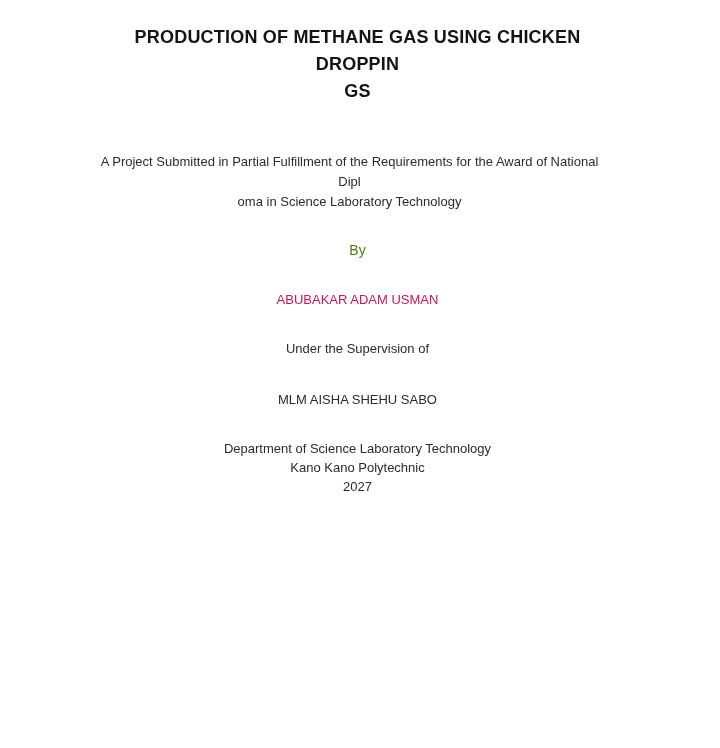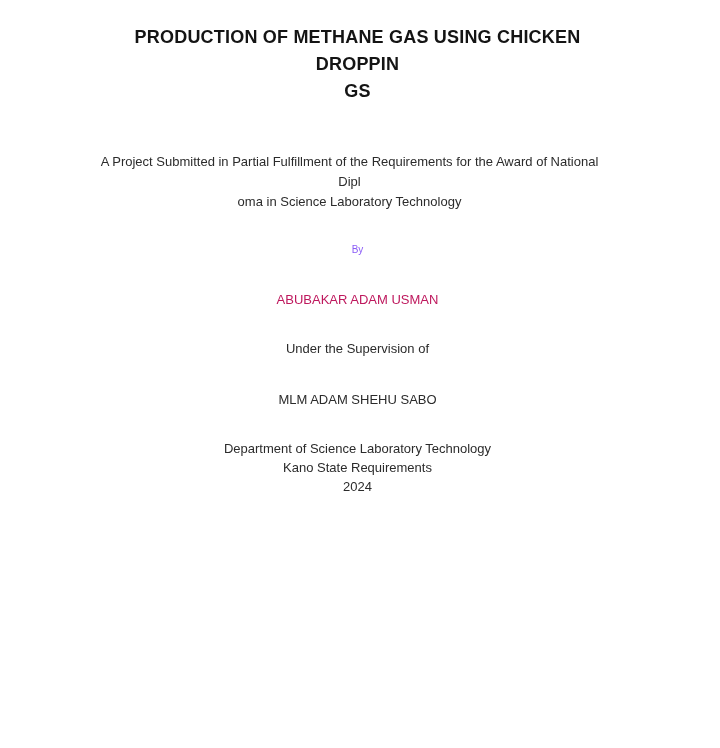--- a/index.html
+++ b/index.html
@@ -30,23 +30,23 @@
   }
   .subtitle {
     margin: 47px 16px 0 0;
     font-size: 13px;
     font-weight: 400;
     line-height: 20px;
     color: #2b2b2b;
   }
   .byline {
     margin: 28px 0 7px 0;
-    font-size: 10px;
+    font-size: 14px;
     line-height: 20px;
-    color: #8b5cf6;
+    color: #4d7c0f;
   }
   .author {
     margin: 30px 0 0 0;
     font-size: 13px;
     line-height: 20px;
     color: #be185d;
   }
   .supervision {
     margin: 29px 0 6px 0;
     font-size: 13px;
@@ -83,21 +83,21 @@
     <span class="line">A Project Submitted in Partial Fulfillment of the Requirements for the Award of National Dipl</span>
     <span class="line">oma in Science Laboratory Technology</span>
   </p>
 
   <p class="byline">By</p>
 
   <p class="author">ABUBAKAR ADAM USMAN</p>
 
   <p class="supervision">Under the Supervision of</p>
 
-  <p class="supervisor">MLM ADAM SHEHU SABO</p>
+  <p class="supervisor">MLM AISHA SHEHU SABO</p>
 
   <div class="institution-block">
     <p>Department of Science Laboratory Technology</p>
-    <p>Kano State Requirements</p>
-    <p>2024</p>
+    <p>Kano Kano Polytechnic</p>
+    <p>2027</p>
   </div>
 
 </div>
 
 </body></html>

